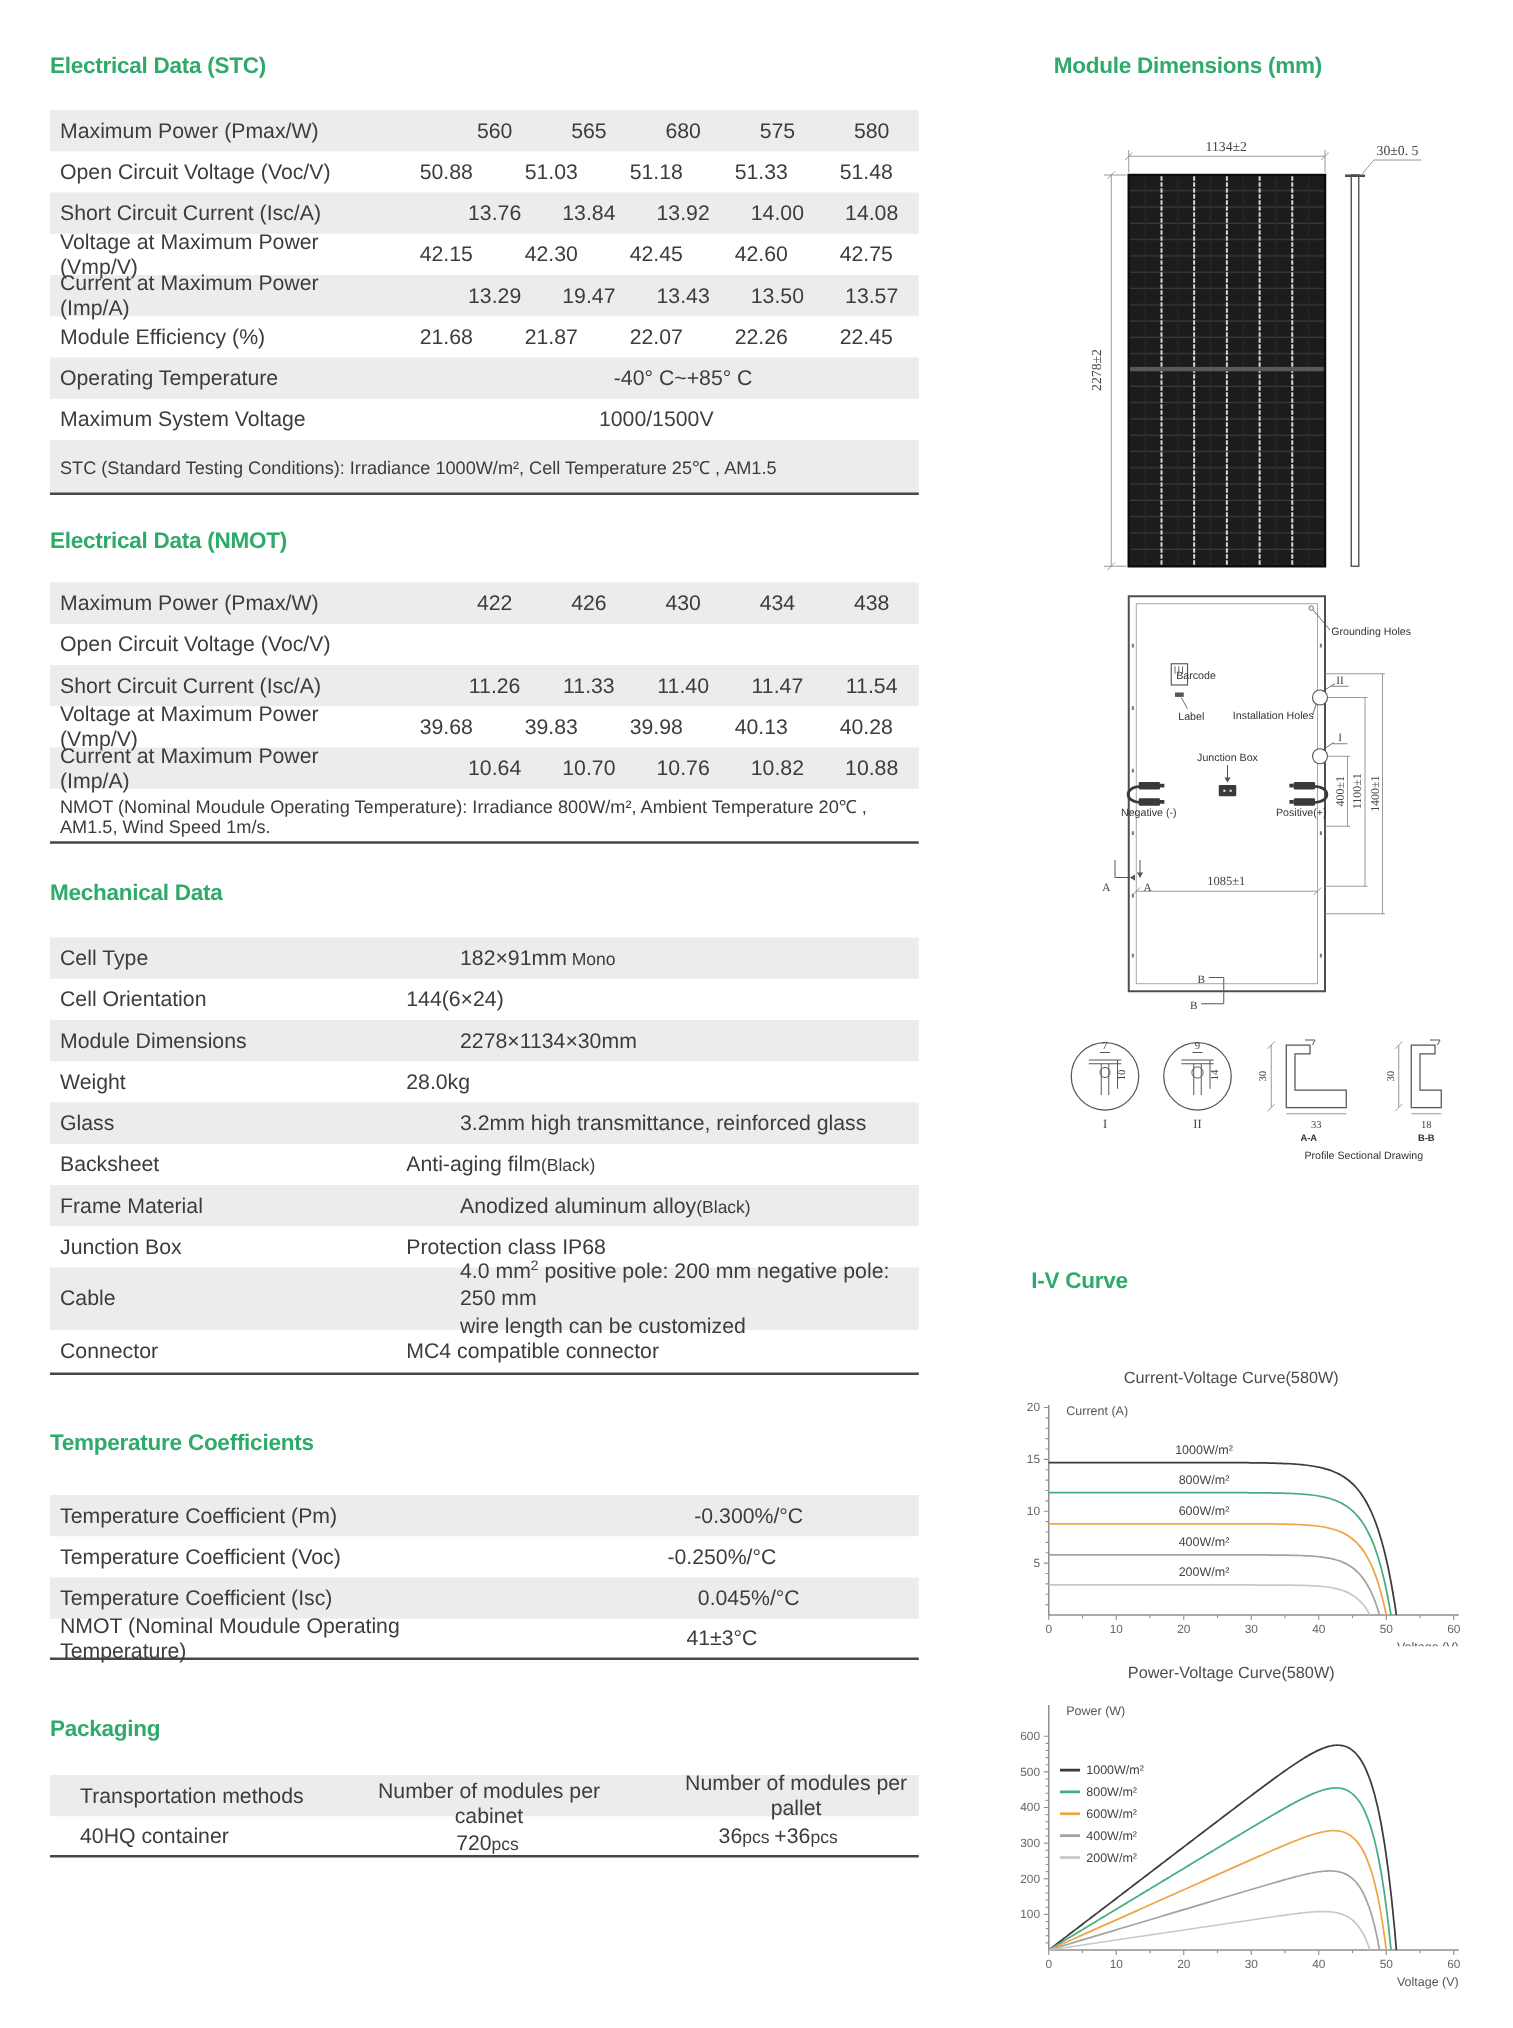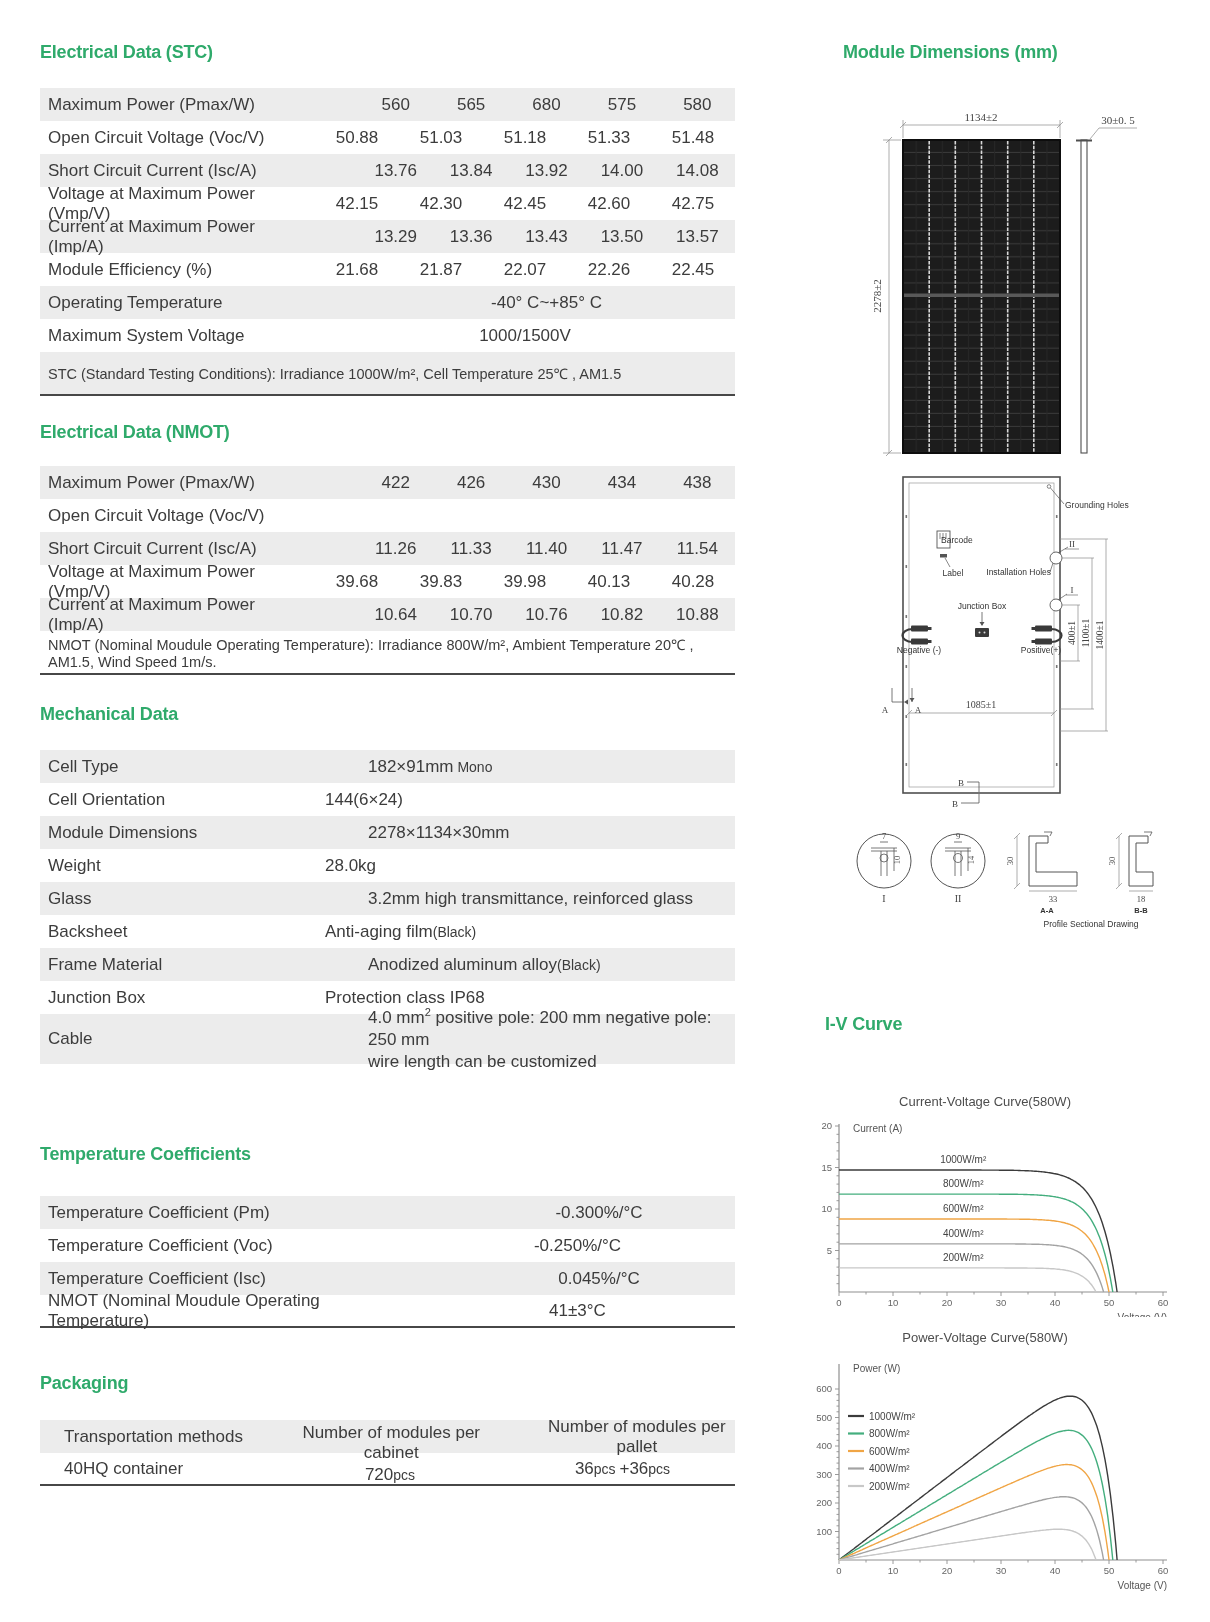--- a/index.html
+++ b/index.html
@@ -78,21 +78,21 @@
           <span>42.30</span>
           <span>42.45</span>
           <span>42.60</span>
           <span>42.75</span>
         </div>
       </div>
     <div class="tr g">
         <div class="lbl">Current at Maximum Power  (Imp/A)</div>
         <div class="vals">
           <span>13.29</span>
-          <span>13.36</span>
+          <span>19.47</span>
           <span>13.43</span>
           <span>13.50</span>
           <span>13.57</span>
         </div>
       </div>
     <div class="tr">
         <div class="lbl">Module Efficiency (%)</div>
         <div class="vals">
           <span>21.68</span>
           <span>21.87</span>
@@ -192,20 +192,24 @@
         <div class="mlbl">Frame Material</div>
         <div class="mval"><span>Anodized aluminum alloy</span><span class="sm">(Black)</span></div>
       </div>
     <div class="tr">
         <div class="mlbl">Junction Box</div>
         <div class="mval"><span>Protection class IP68</span><span class="sm"></span></div>
       </div>
     <div class="tr g cablerow">
         <div class="mlbl">Cable</div>
         <div class="mval cable-l"><span>4.0 mm</span><sup>2</sup><span> positive pole: 200 mm   negative pole: 250 mm</span><br><span>wire length can be customized</span></div>
+      </div>
+    <div class="tr bb" style="height:36px;">
+        <div class="mlbl">Connector</div>
+        <div class="mval">MC4 compatible connector</div>
       </div>
   </div>
 
   <div class="h" style="left:40px;top:1144px;">Temperature Coefficients</div>
 
   <div class="tbl" style="top:1196px;">
     <div class="tr g">
         <div class="tlbl">Temperature Coefficient (Pm)</div>
         <div class="tval">-0.300%/°C</div>
       </div>

